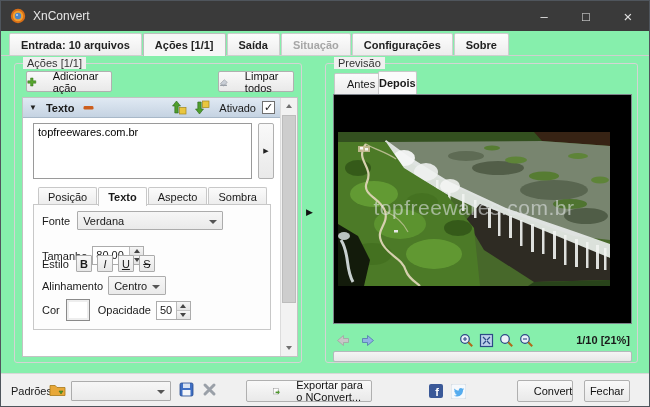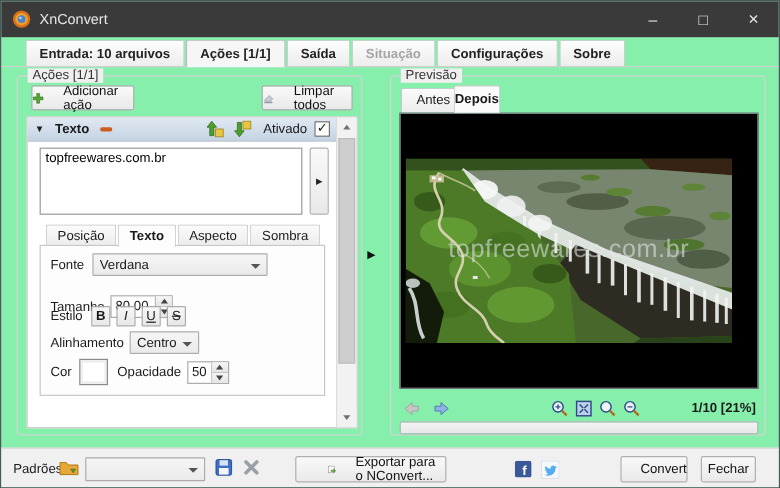--- a/index.html
+++ b/index.html
@@ -7,21 +7,21 @@
   .window { position:relative; width:650px; height:407px; background:#86efac; border:1px solid #4f555c; overflow:hidden; }
 
   
   .titlebar { position:absolute; left:0; top:0; right:0; height:30px; background:#3a3a3a; display:flex; align-items:center; }
   .titlebar .title { color:#e6e6e6; font-size:12px; margin-left:7px; }
   .win-controls { position:absolute; right:0; top:0; height:30px; display:flex; }
   .win-btn { width:42px; height:30px; display:flex; align-items:center; justify-content:center; color:#e2e2e2; font-size:13px; }
   .app-icon { margin-left:9px; width:16px; height:16px; }
 
   
-  .tabbar { position:absolute; left:0; top:32px; right:0; height:23px; display:flex; align-items:flex-end; padding-left:20px; border-bottom:1px solid #cfcfcf; }
+  .tabbar { position:absolute; left:0; top:32px; right:0; height:23px; display:flex; align-items:flex-end; padding-left:8px; border-bottom:1px solid #cfcfcf; }
   .tab { height:22px; display:flex; align-items:center; padding:0 11px; border:1px solid #cdcdcd; border-bottom:none; background:linear-gradient(#fdfdfd,#ededed); margin-right:1px; font-weight:bold; color:#222; border-radius:2px 2px 0 0; }
   .tab.active { height:23px; background:#f6f6f6; margin-bottom:-1px; border-color:#bdbdbd; z-index:2; }
   .tab.disabled { color:#a6a6a6; }
 
   
   .groupbox { position:absolute; border:1px solid #d4d4d4; border-radius:3px; }
   .gb-label { position:absolute; top:-7px; left:8px; background:#f0f0f0; padding:0 4px; color:#333; }
 
   
   .btn { display:flex; align-items:center; justify-content:center; gap:16px; background:linear-gradient(#f9f9f9,#e9e9e9); border:1px solid #b0b0b0; border-radius:2px; color:#111; }

